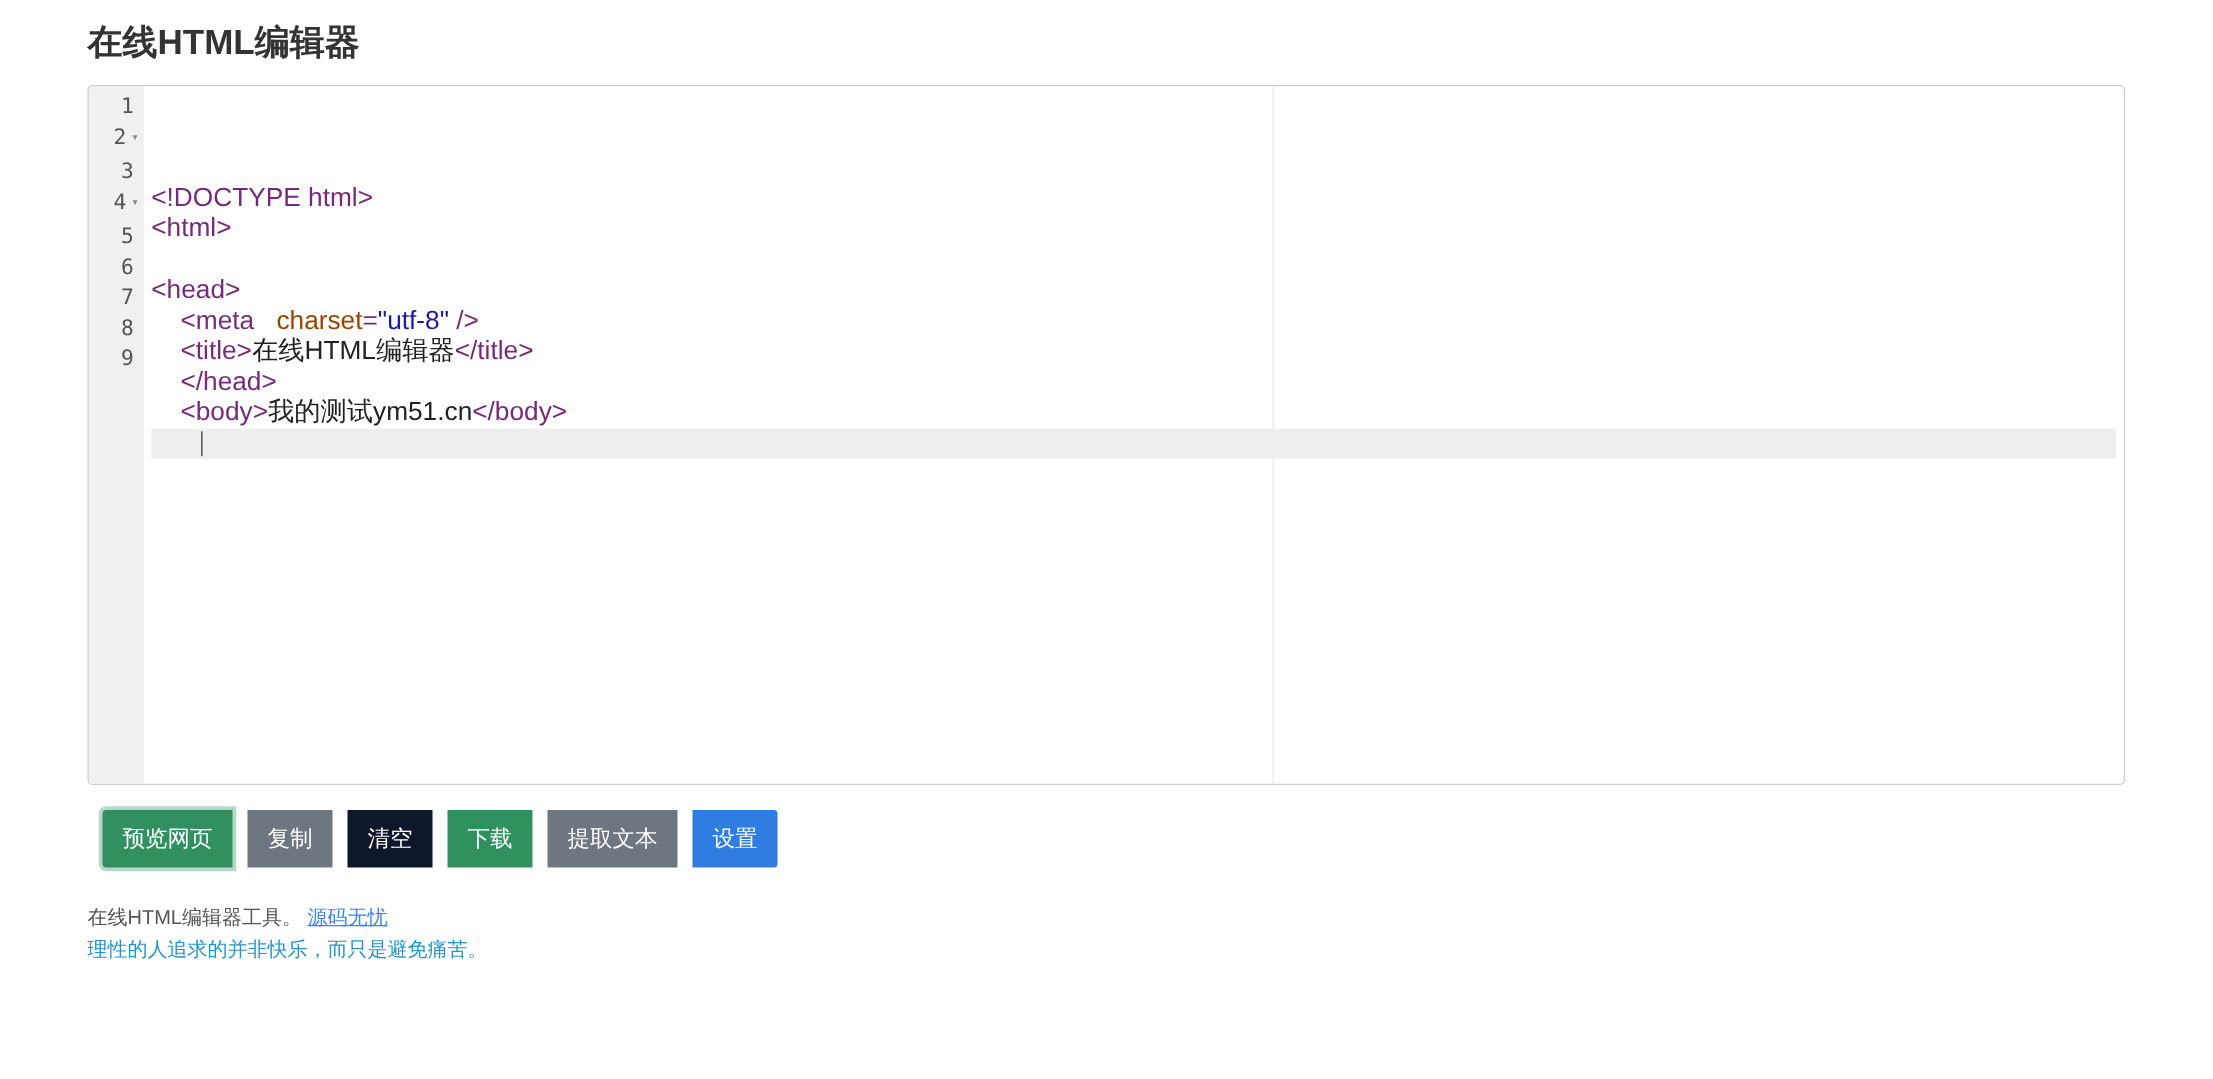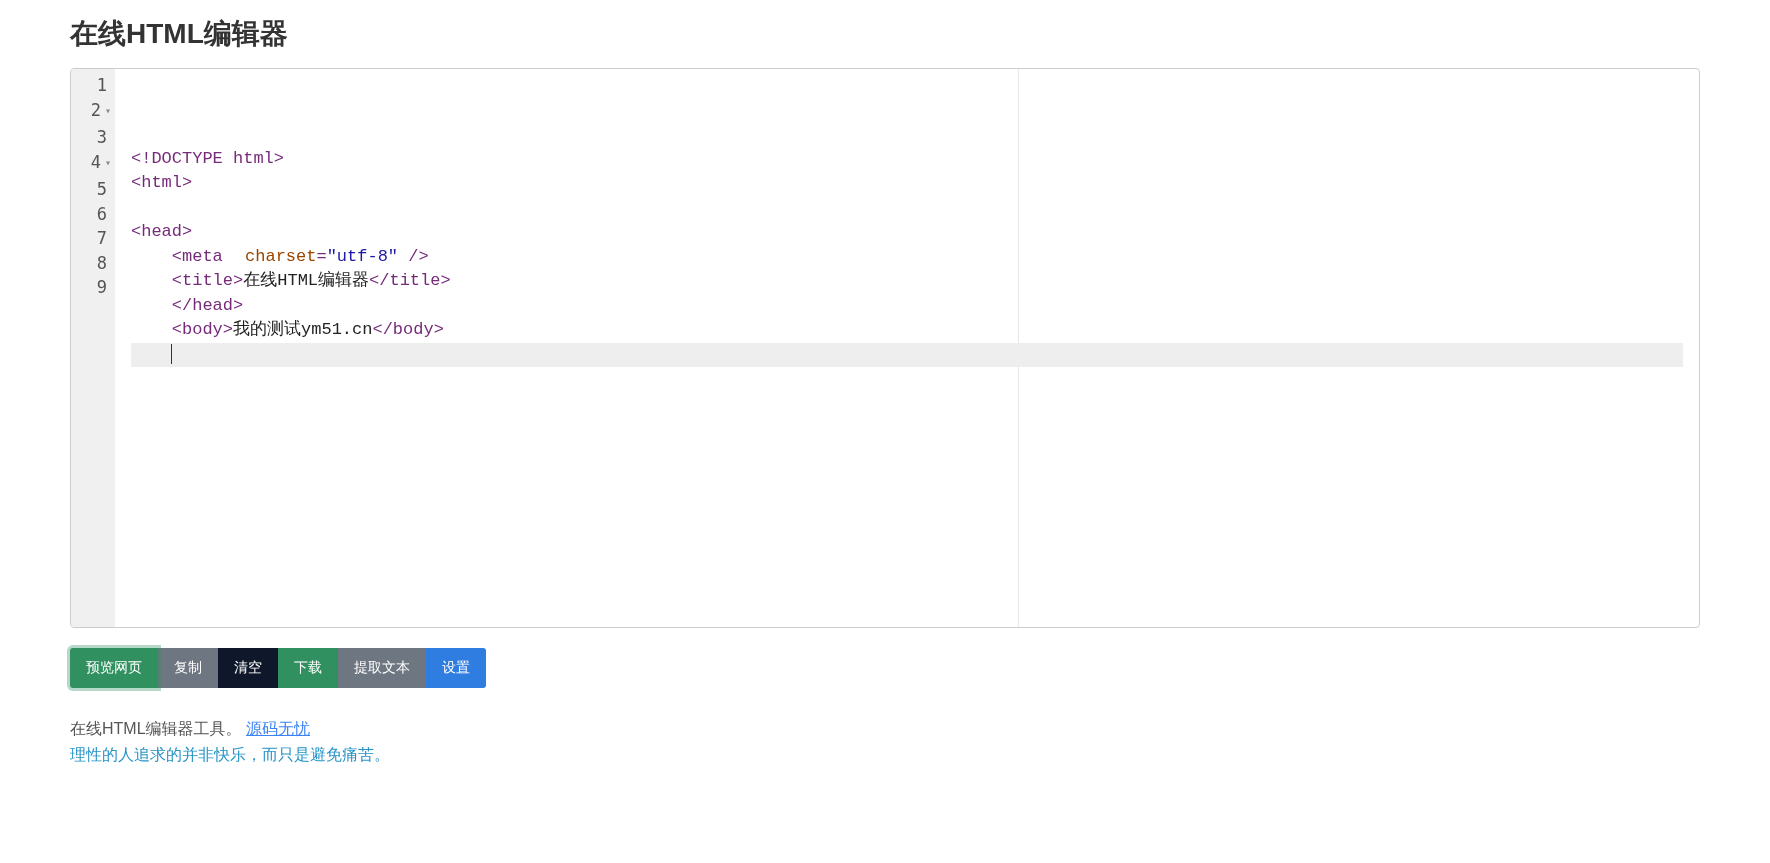--- a/index.html
+++ b/index.html
@@ -37,24 +37,24 @@
       content: '▾';
       font-size: 10px;
       color: #888;
       position: relative;
       left: 4px;
       top: -2px;
     }
     .code-area {
       flex: 1;
       position: relative;
-      font-family: Liberation Mono, monospace;
-      font-size: 17px;
+      font-family: Liberation Sans, sans-serif;
+      font-size: 21px;
       line-height: 24.5px;
-      padding: 4px 16px;
+      padding: 4px 6px;
       white-space: pre;
       color: #333;
     }
     .code-line { min-height: 24.5px; }
     .code-line.active { background: #eee; }
     .code-line.active.c9 { position: relative; }
     .tok-tag { color: #762a7a; }
     .tok-attr { color: #994500; margin-left: 12px; }
     .tok-str { color: #1a1aa6; }
     .tok-text { color: #222; }
@@ -74,24 +74,25 @@
       width: 1px;
       background: #e8e8e8;
     }
     .toolbar {
       margin-top: 20px;
       display: flex;
     }
     .toolbar button {
       border: none;
       color: #fff;
-      font-size: 14px;
+      font-size: 18px;
       padding: 11px 16px;
       cursor: pointer;
       font-family: inherit;
+      margin-left: 12px;
     }
     .btn-preview { background: #309060; border-radius: 3px 0 0 3px; box-shadow: 0 0 0 3px rgba(48,144,96,0.35); position: relative; z-index: 1; }
     .btn-copy { background: #6e7682; }
     .btn-clear { background: #0f172a; }
     .btn-download { background: #309060; }
     .btn-extract { background: #6e7682; text-align: center; }
     .btn-settings { background: #2f7de1; border-radius: 0 3px 3px 0; }
     .footer {
       margin-top: 28px;
       font-size: 16px;

